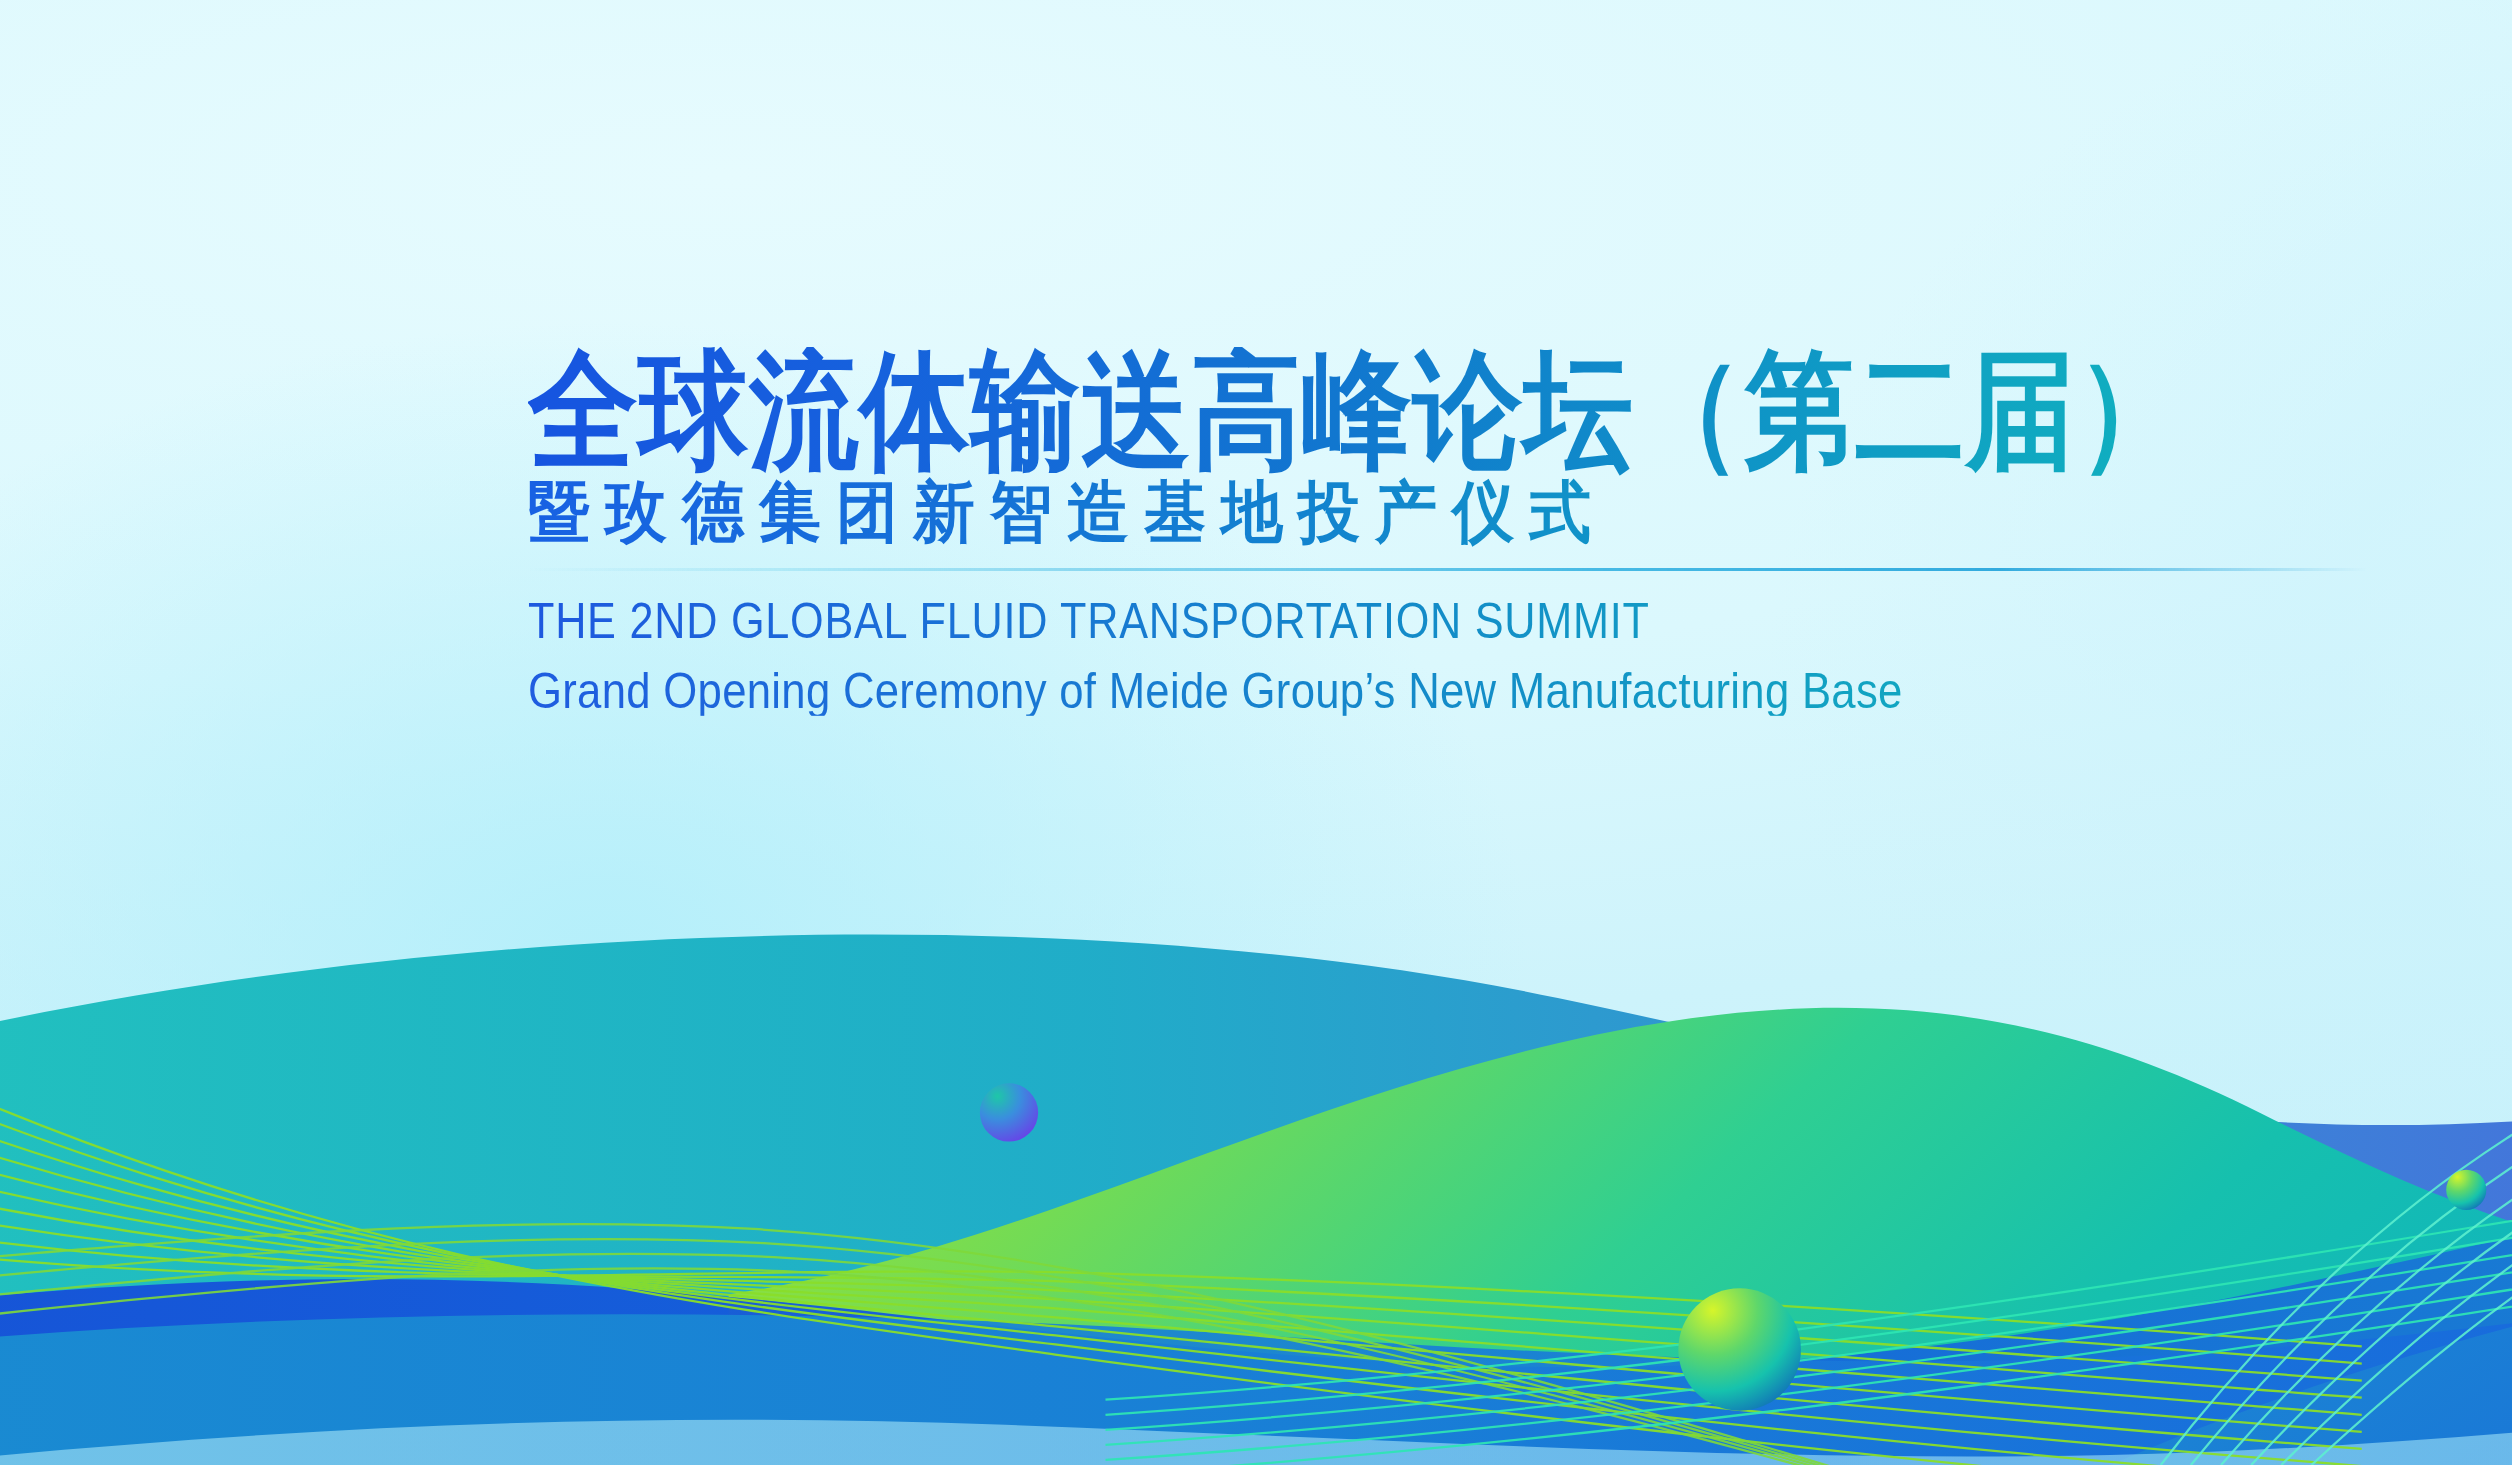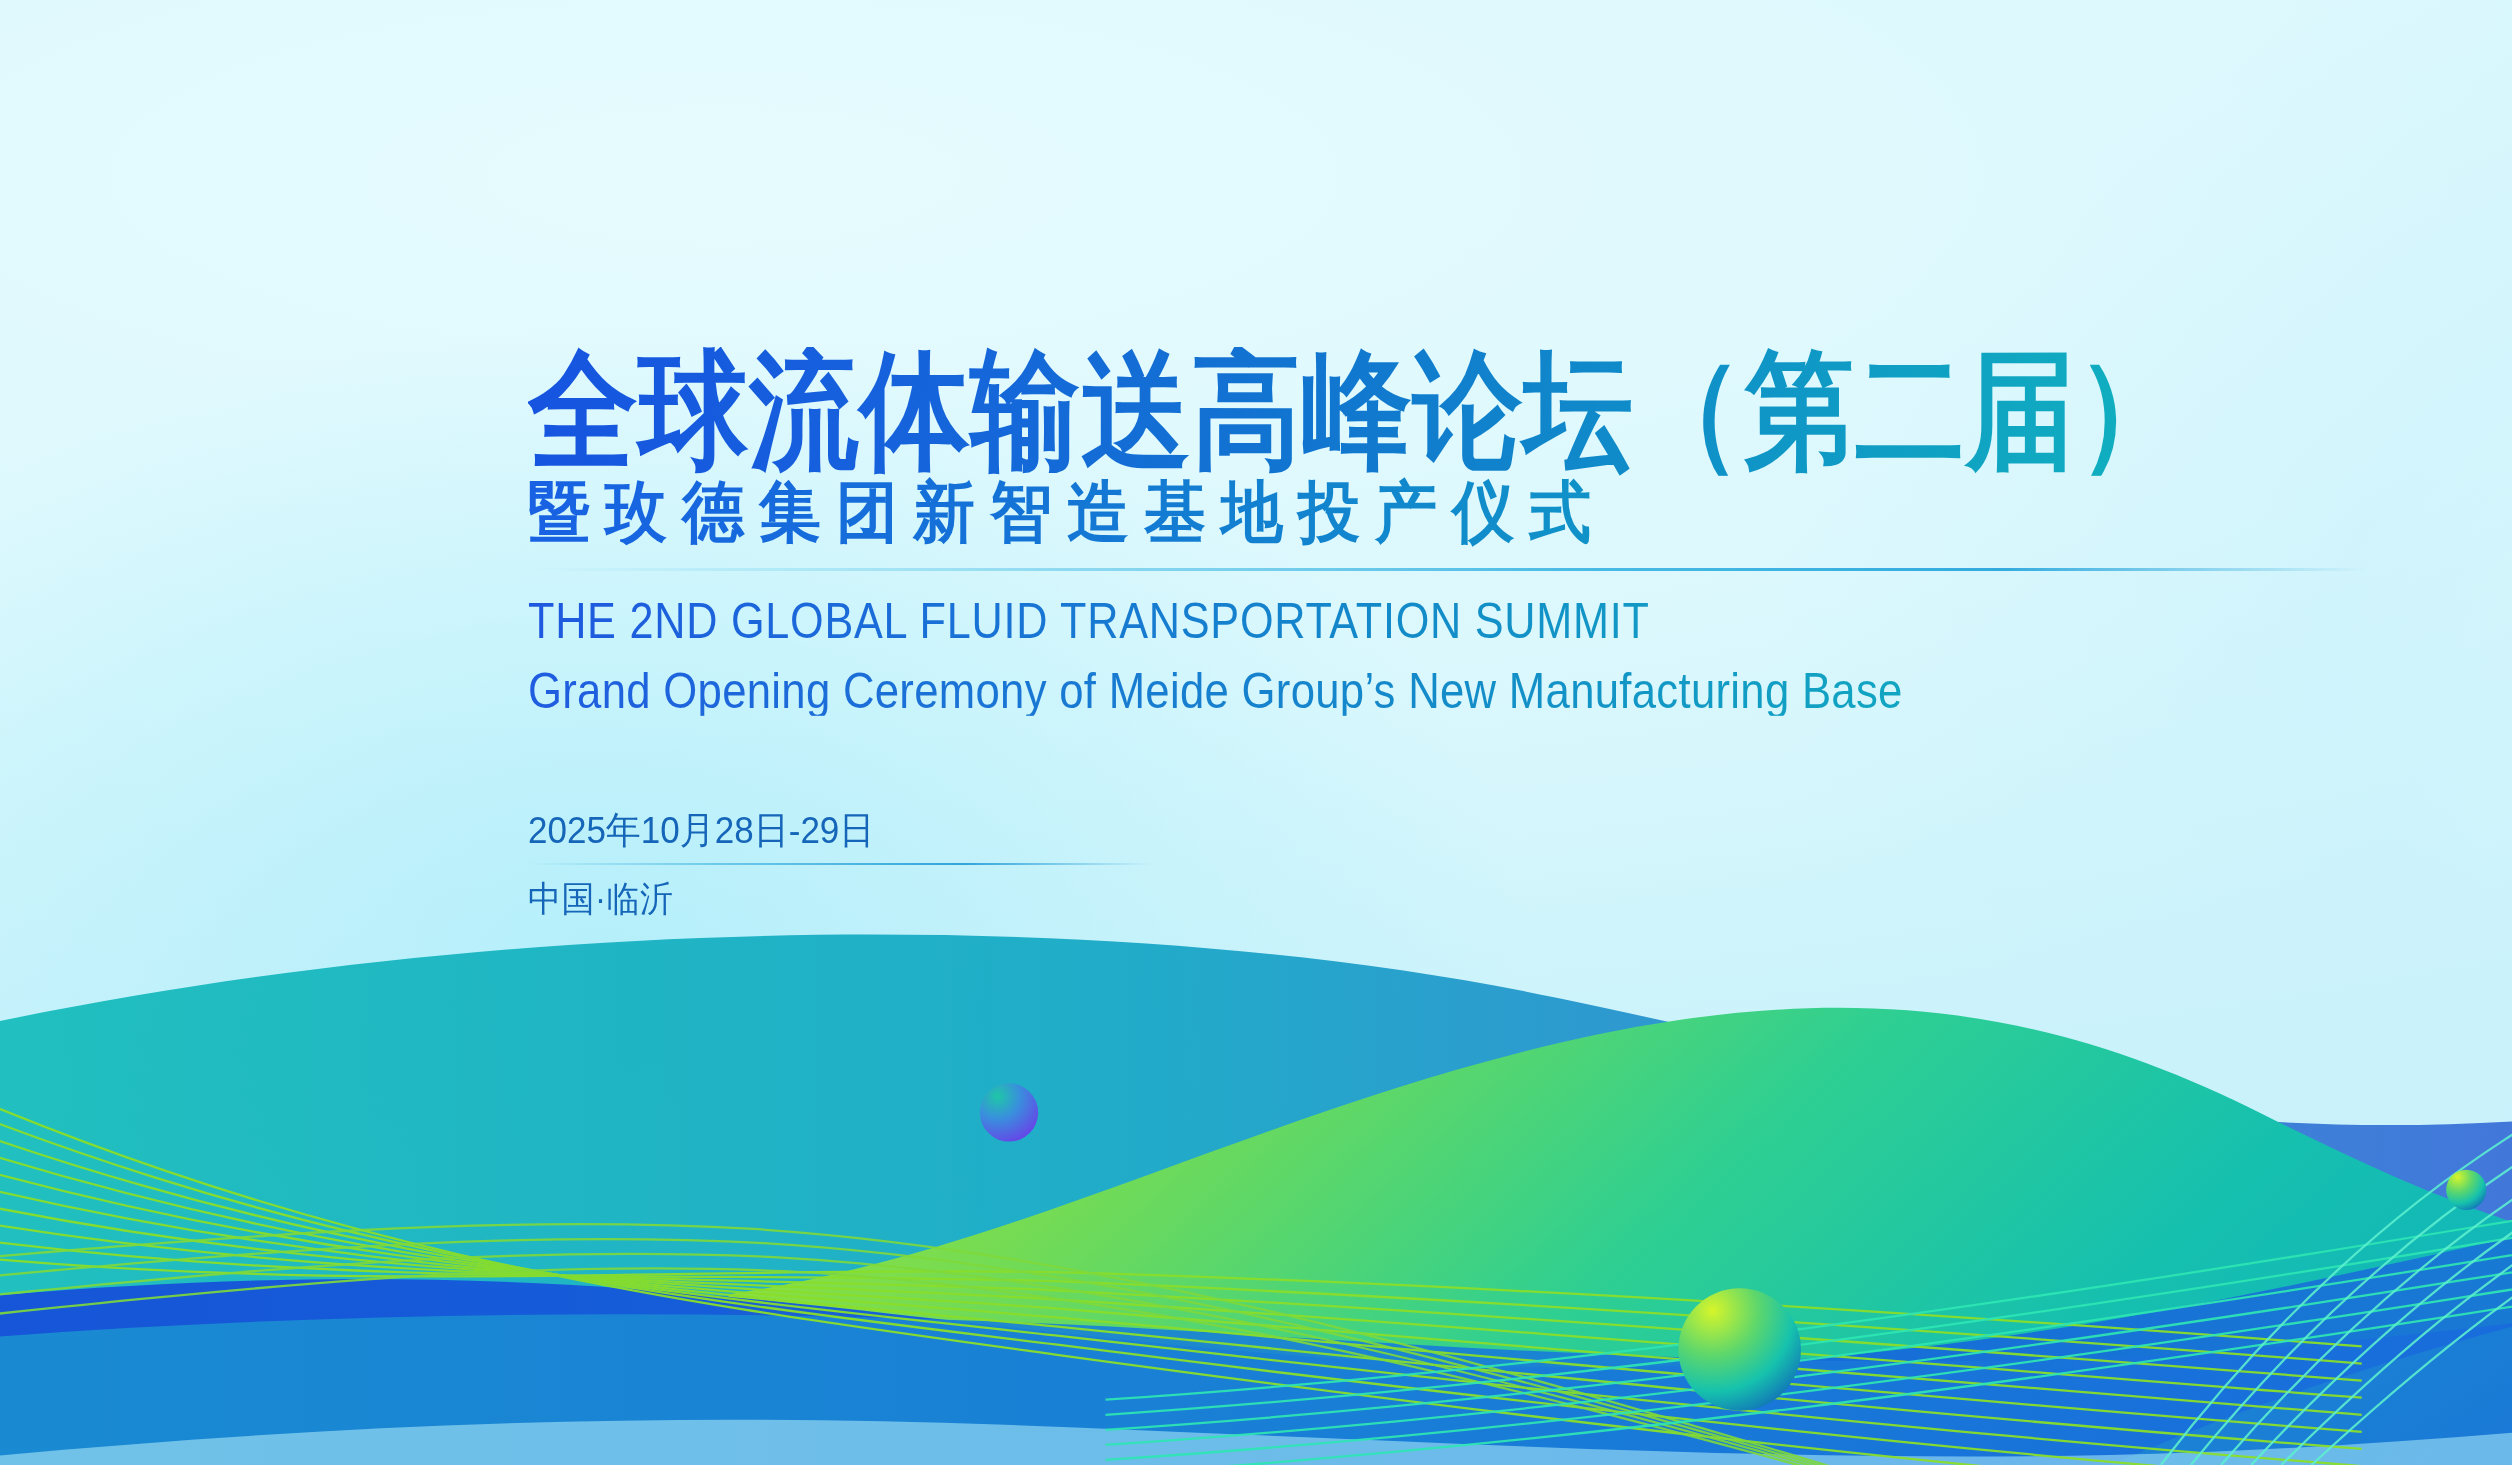--- a/index.html
+++ b/index.html
@@ -315,22 +315,17 @@
     <div class="title-cn">全球流体输送高峰论坛（第二届）</div>
 
     <div class="subtitle-cn">暨玫德集团新智造基地投产仪式</div>
 
     <div class="rule"></div>
 
     <div class="eng-1">THE 2ND GLOBAL FLUID TRANSPORTATION SUMMIT</div>
 
     <div class="eng-2">Grand Opening Ceremony of Meide Group’s New Manufacturing Base</div>
 
-    <div class="meta">
-      <div class="meta-date">2025年10月28日-29日</div>
-      <div class="meta-rule"></div>
-      <div class="meta-loc">中国·临沂</div>
-    </div>
 
   </div>
 
 </div>
 
 
 </body></html>

